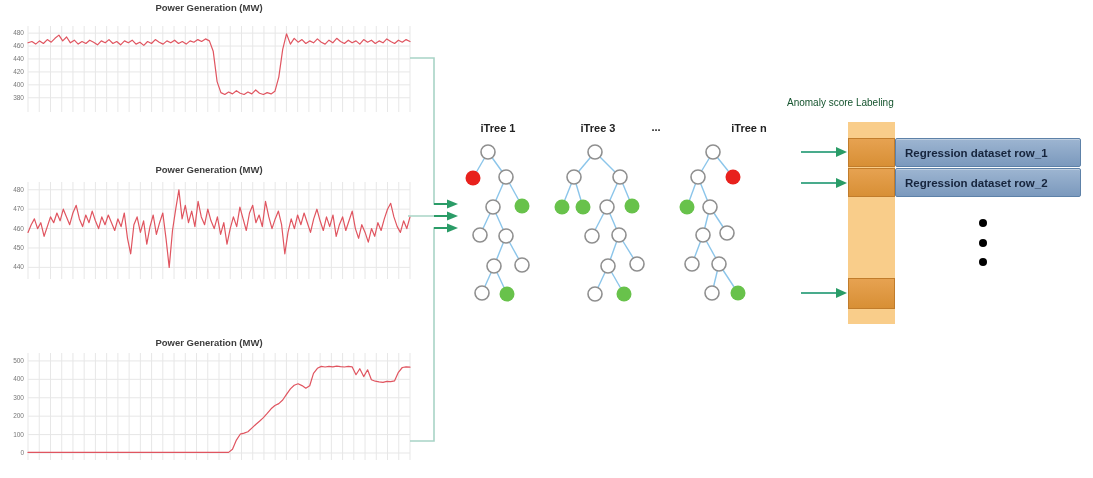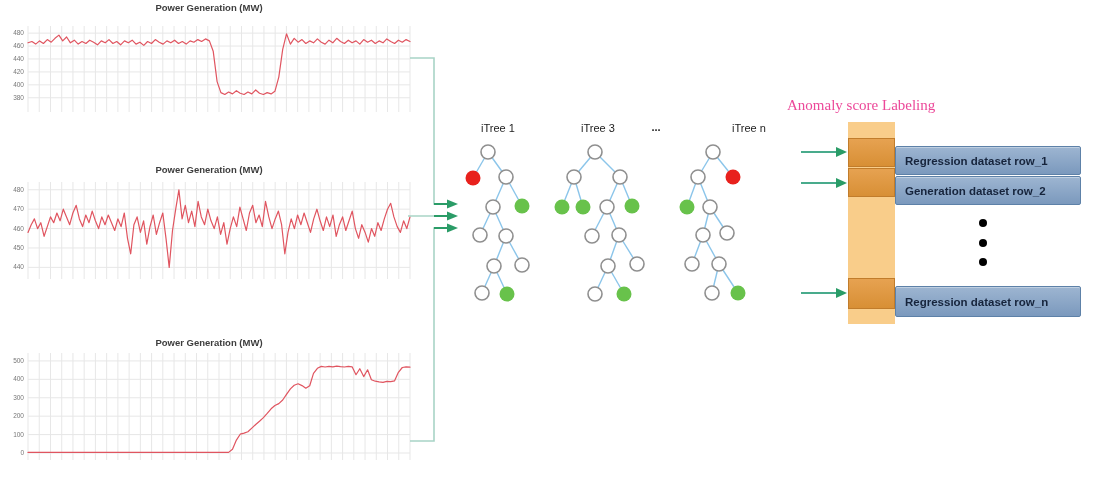--- a/index.html
+++ b/index.html
@@ -11,37 +11,37 @@
   .chart-title{width:414px;text-align:center;font-size:9.5px;font-weight:600;color:#3d3d3d;line-height:12px;}
   .chart svg{display:block;}
   #chart-1{top:2px;} #chart-1 .chart-title{margin-bottom:12px;}
   #chart-2{top:164px;} #chart-2 .chart-title{margin-bottom:6px;}
   #chart-3{top:337px;} #chart-3 .chart-title{margin-bottom:4px;}
 
   
   #overlay{position:absolute;left:0;top:0;width:1093px;height:478px;pointer-events:none;z-index:2;}
 
   
-  .tree-label{position:absolute;top:122px;font-size:11px;font-weight:400;color:#222;text-align:center;z-index:3;}
+  .tree-label{position:absolute;top:122px;font-size:11px;font-weight:700;color:#222;text-align:center;z-index:3;}
   #tree-label-1{left:460px;width:76px;}
   #tree-label-2{left:550px;width:96px;}
   #tree-label-3{left:711px;width:76px;}
   #tree-ellipsis{position:absolute;left:644px;top:121px;width:24px;font-size:11px;font-weight:700;color:#222;text-align:center;z-index:3;}
   .tree-svg{position:absolute;top:140px;z-index:3;}
   #itree-1{left:460px;} #itree-2{left:550px;} #itree-3{left:675px;}
 
   
-  #labeling-title{position:absolute;left:787px;top:97px;font-size:15px;color:#ec4899;z-index:1;font-family:Liberation Serif, serif;}
+  #labeling-title{position:absolute;left:787px;top:97px;font-size:10px;color:#14532d;z-index:1;}
   #score-column{position:absolute;left:848px;top:122px;width:47px;height:202px;background:#f9cd8a;z-index:0;}
   .score-cell{position:absolute;left:848px;width:45px;background:linear-gradient(#e6a251,#d88f35);border:1px solid #c17c2b;z-index:1;}
   #score-cell-1{top:138px;height:27px;}
   #score-cell-2{top:168px;height:27px;}
   #score-cell-3{top:278px;height:29px;}
   .reg-row{position:absolute;left:895px;width:186px;background:linear-gradient(#9db5d1,#7b99bd);border:1px solid #5d81a8;border-radius:2px;box-shadow:inset 0 1px 0 rgba(255,255,255,.35);z-index:1;
-           font-size:11.5px;font-weight:700;color:#16243c;display:flex;align-items:center;padding-left:9px;box-sizing:border-box;margin-top:8px;}
+           font-size:11.5px;font-weight:700;color:#16243c;display:flex;align-items:center;padding-left:9px;box-sizing:border-box;}
   #reg-row-1{top:138px;height:29px;}
   #reg-row-2{top:168px;height:29px;}
   #reg-row-3{top:278px;height:31px;}
   .vdot{position:absolute;left:979px;width:8px;height:8px;border-radius:50%;background:#000;z-index:1;}
   #vdot-1{top:219px;} #vdot-2{top:239px;} #vdot-3{top:258px;}
 </style>
 </head>
 <body>
 
 <div class="stage">
@@ -317,19 +317,18 @@
         <circle cx="63" cy="153" r="7.5" fill="#68c24b" stroke="none" stroke-width="1.6"></circle>
       </g>
     </svg>
 
   <div id="labeling-title">Anomaly score Labeling</div>
   <div id="score-column"></div>
   <div class="score-cell" id="score-cell-1"></div>
   <div class="score-cell" id="score-cell-2"></div>
   <div class="score-cell" id="score-cell-3"></div>
   <div class="reg-row" id="reg-row-1">Regression dataset row_1</div>
-  <div class="reg-row" id="reg-row-2">Generation dataset row_2</div>
-  <div class="reg-row" id="reg-row-3">Regression dataset row_n</div>
+  <div class="reg-row" id="reg-row-2">Regression dataset row_2</div>
   <div class="vdot" id="vdot-1"></div>
   <div class="vdot" id="vdot-2"></div>
   <div class="vdot" id="vdot-3"></div>
 
 </div>
 
 </body></html>

